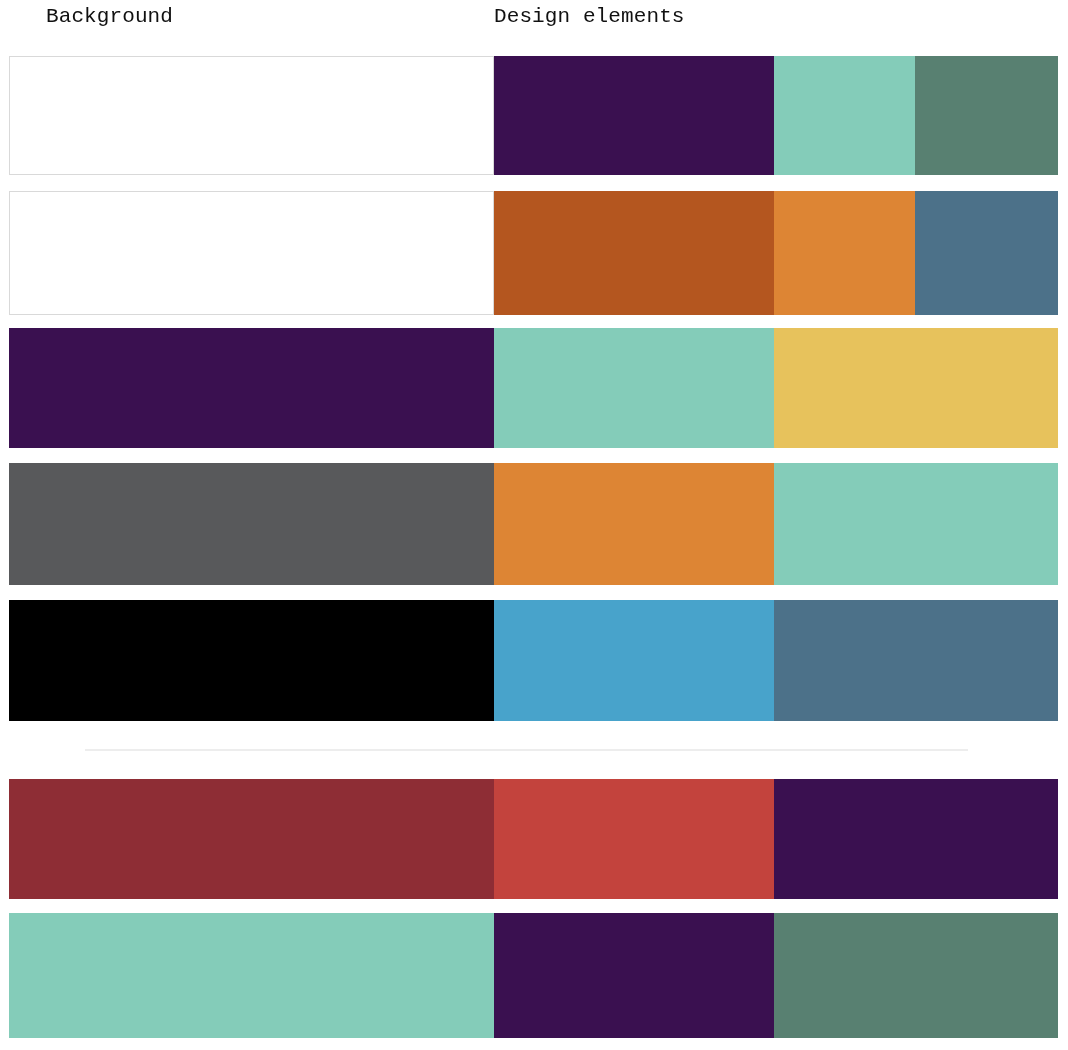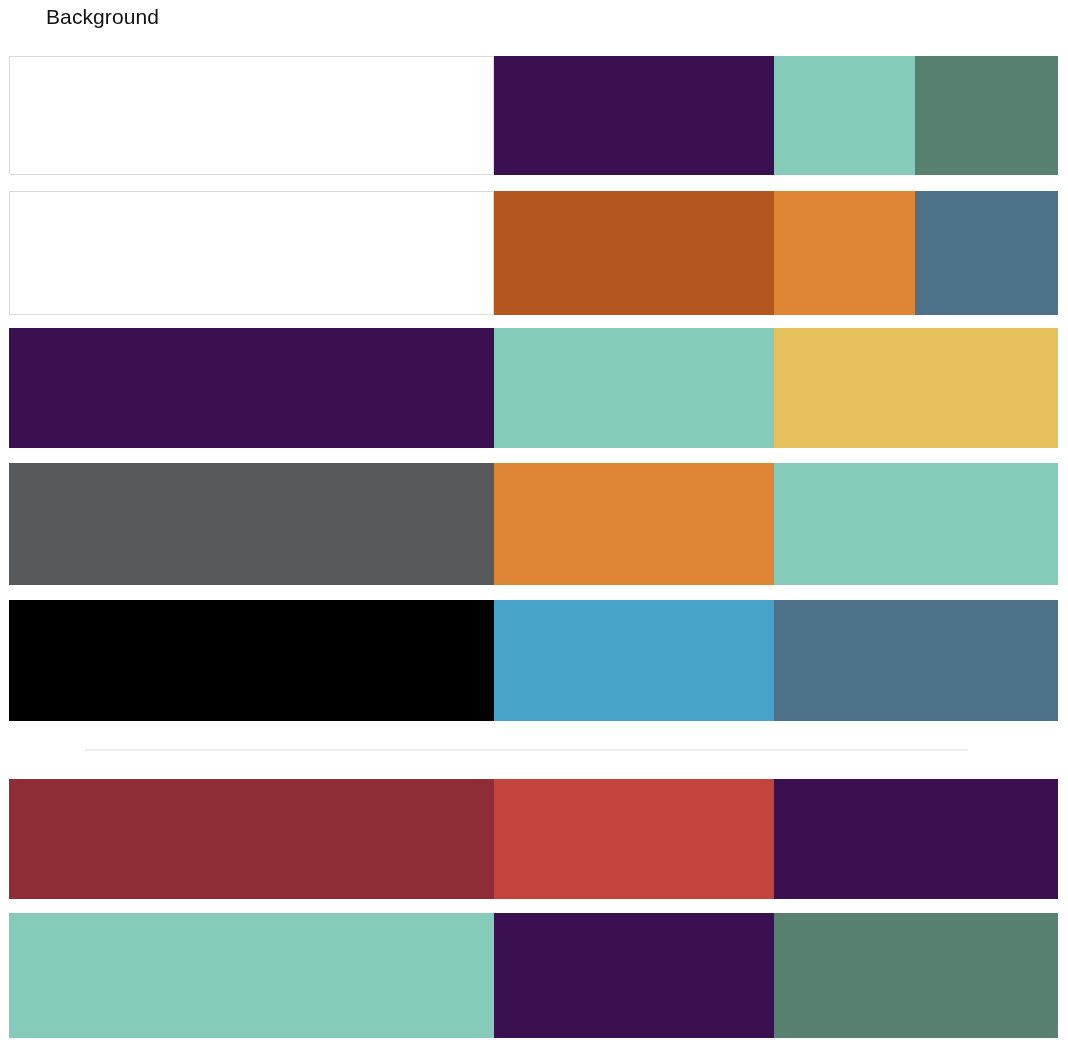--- a/index.html
+++ b/index.html
@@ -16,20 +16,21 @@
     overflow: hidden;
   }
 
   
   #column-headers {
     position: absolute;
     left: 0;
     top: 0;
     width: 904px;
     height: 50px;
+    font-family: Liberation Mono, monospace;
   }
   .col-header {
     position: absolute;
     top: 2px;
     font-size: 21px;
     line-height: 30px;
     color: #111111;
     font-weight: 400;
     letter-spacing: 0.1px;
     white-space: nowrap;
@@ -77,20 +78,21 @@
     width: 883px;
     height: 2px;
     background: #ededed;
   }
 </style>
 </head>
 <body>
 
 <div id="column-headers">
   <div class="col-header" id="header-background">Background</div>
+  <div class="col-header" id="header-design-elements">Design elements</div>
 </div>
 
 <div id="palette-rows">
     <div class="palette-row" style="top: 56px; height: 119px;">
       <div class="swatch swatch-bg outlined" style="background: rgb(255, 255, 255); flex-basis: 485px; width: 485px;"></div>
       <div class="swatch swatch-el" style="background: rgb(58, 16, 80); flex: 0 0 280px; width: 280px;"></div>
       <div class="swatch swatch-el" style="background: rgb(132, 204, 185); flex: 0 0 141px; width: 141px;"></div>
       <div class="swatch swatch-el" style="background: rgb(88, 128, 113); flex: 0 0 143px; width: 143px;"></div>
     </div>
     <div class="palette-row" style="top: 191px; height: 124px;">

